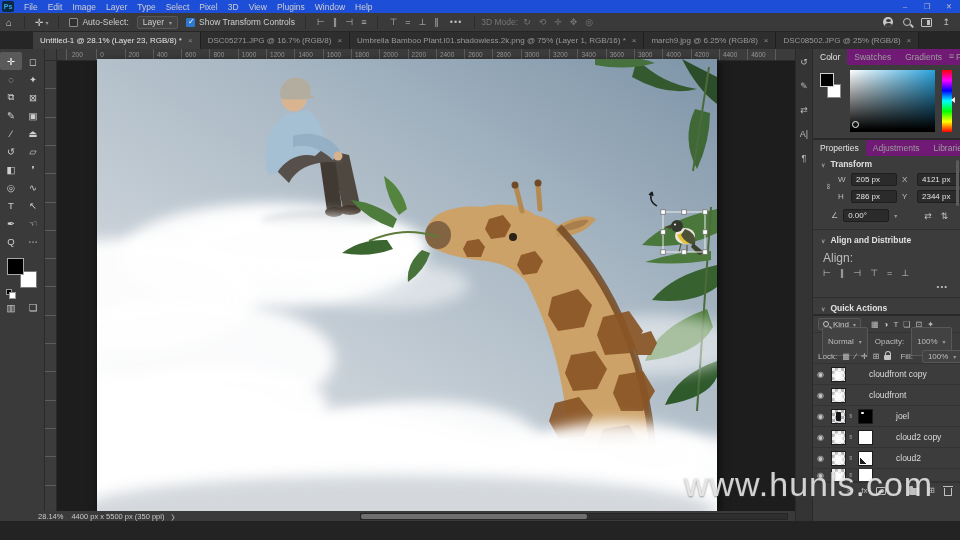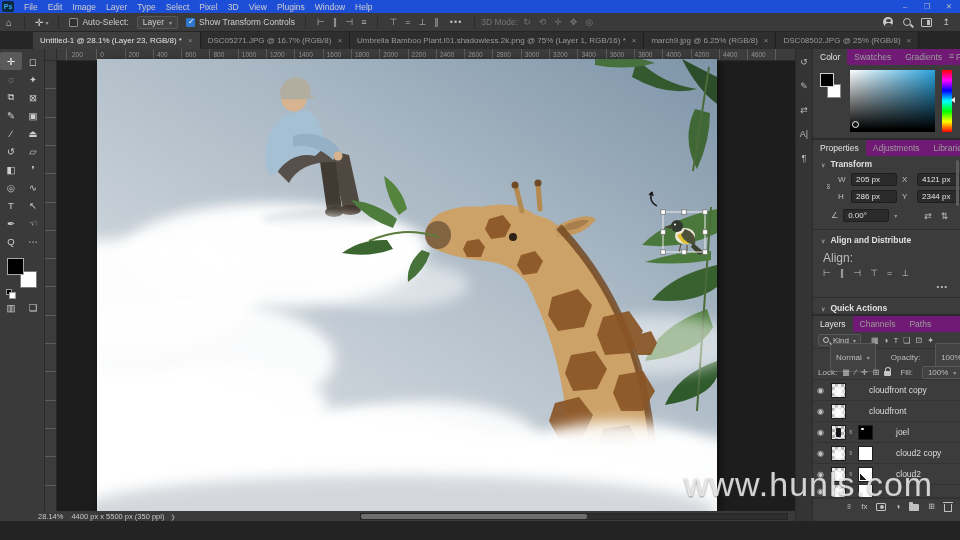--- a/index.html
+++ b/index.html
@@ -122,21 +122,21 @@
   .pmore{text-align:right;padding:2px 12px 4px;color:#bdbdbd;font-size:8px;letter-spacing:1px}
   .vscroll{position:absolute;right:1px;top:20px;width:3px;height:46px;background:#5c5c5c;border-radius:2px}
 
   
   .lfilter{height:17px;display:flex;align-items:center;padding:0 5px;gap:4px;border-bottom:1px solid #323232}
   .kindbox{display:flex;align-items:center;gap:4px;background:#424242;border:1px solid #585858;border-radius:2px;height:12px;padding:0 4px;font-size:8px}
   .minimag{width:6px;height:6px;border:1px solid #c3c3c3;border-radius:50%;position:relative;flex:none}
   .minimag::after{content:"";position:absolute;left:4.5px;top:4.5px;width:3px;height:1px;background:#c3c3c3;transform:rotate(45deg)}
   .lficons{display:flex;gap:5px;margin-left:6px;font-size:8px;color:#c0c0c0}
   .lblend{height:16px;display:flex;align-items:center;padding:0 5px;gap:3px;font-size:8px;color:#bdbdbd}
-  .lblend .select{margin:12px;height:29px;font-size:8px}
+  .lblend .select{margin:4px;height:29px;font-size:8px}
   .llock{height:15px;display:flex;align-items:center;padding:0 5px;gap:5px;font-size:8px;color:#bdbdbd;border-bottom:1px solid #323232}
   .lockic{font-size:8px;color:#c0c0c0}
   .padlock{width:7px;height:5px;background:#c5c5c5;position:relative;margin-top:3px;border-radius:1px}
   .padlock::before{content:"";position:absolute;top:-4px;left:1px;width:4px;height:4px;border:1px solid #c5c5c5;border-bottom:none;border-radius:3px 3px 0 0}
   .llist{height:118px;overflow:hidden}
   .lrow{height:21px;display:flex;align-items:center;border-bottom:1px solid #333;padding-left:4px}
   .lrow.partial{height:13px;overflow:hidden}
   .eyecell{width:14px;font-size:8px;color:#c6c6c6}
   .thumb,.mask{width:15px;height:15px;border:1px solid #1c1c1c;position:relative;flex:none;
       background-image:linear-gradient(45deg,#b0b0b0 25%,transparent 25%,transparent 75%,#b0b0b0 75%),
@@ -570,26 +570,20 @@
     <div class="pmore">•••</div>
     <div class="sep"></div>
     <div class="sech">
       <span class="chv">∨</span>
       <span>Quick Actions</span>
     </div>
     <span class="vscroll"></span>
   </div>
 
   <div class="panel" style="flex:1">
-    <div class="ptabs">
-
-    <span class="ptab active">Layers</span>
-        <span class="ptab">Channels</span>
-        <span class="ptab">Paths</span>
-      </div>
     <div class="lfilter">
       <span class="kindbox">
         <span class="minimag"></span>
         <span>Kind</span>
         <span class="carat">▾</span>
       </span>
       <span class="lficons">
 
       <span>▦</span>
           <span>◑</span>

